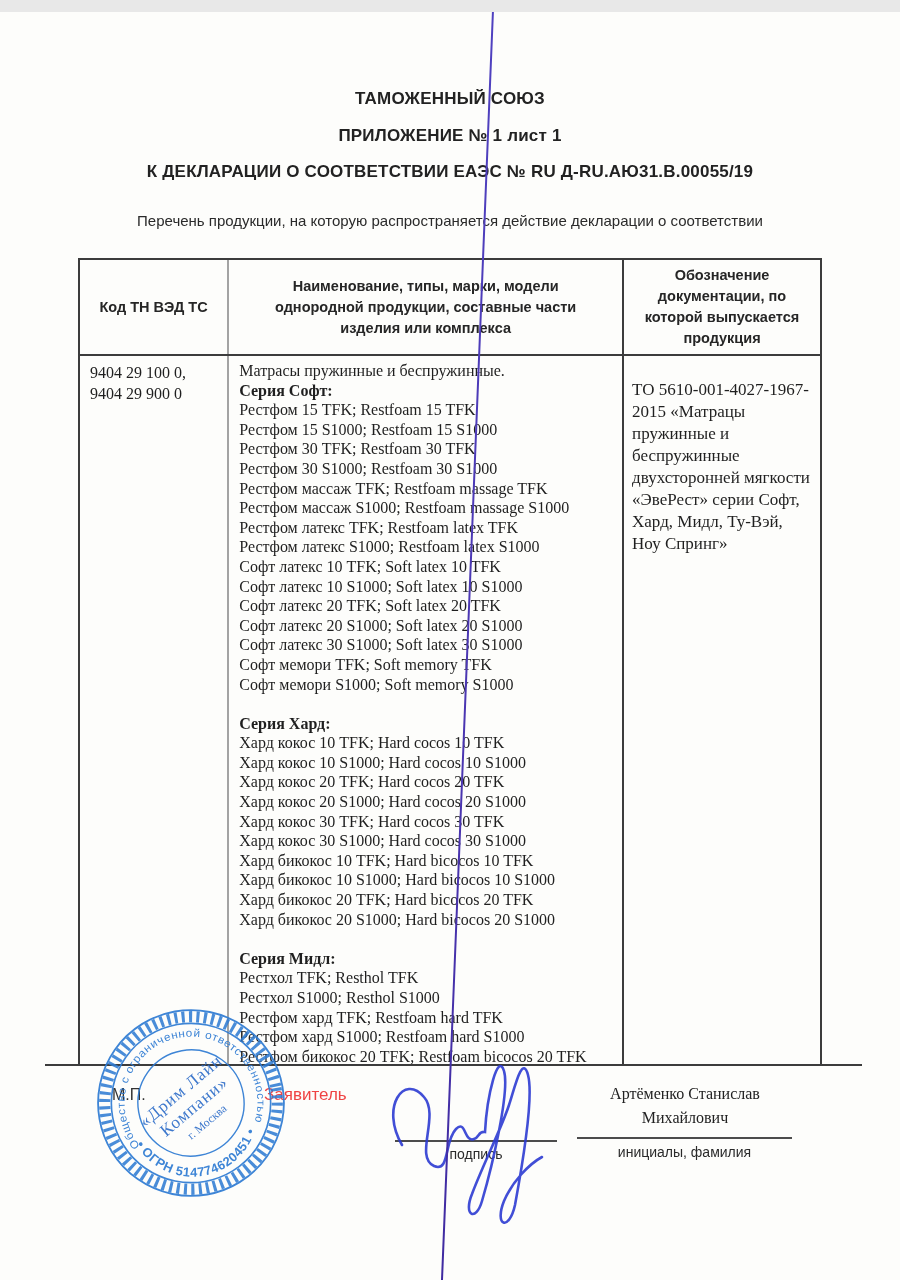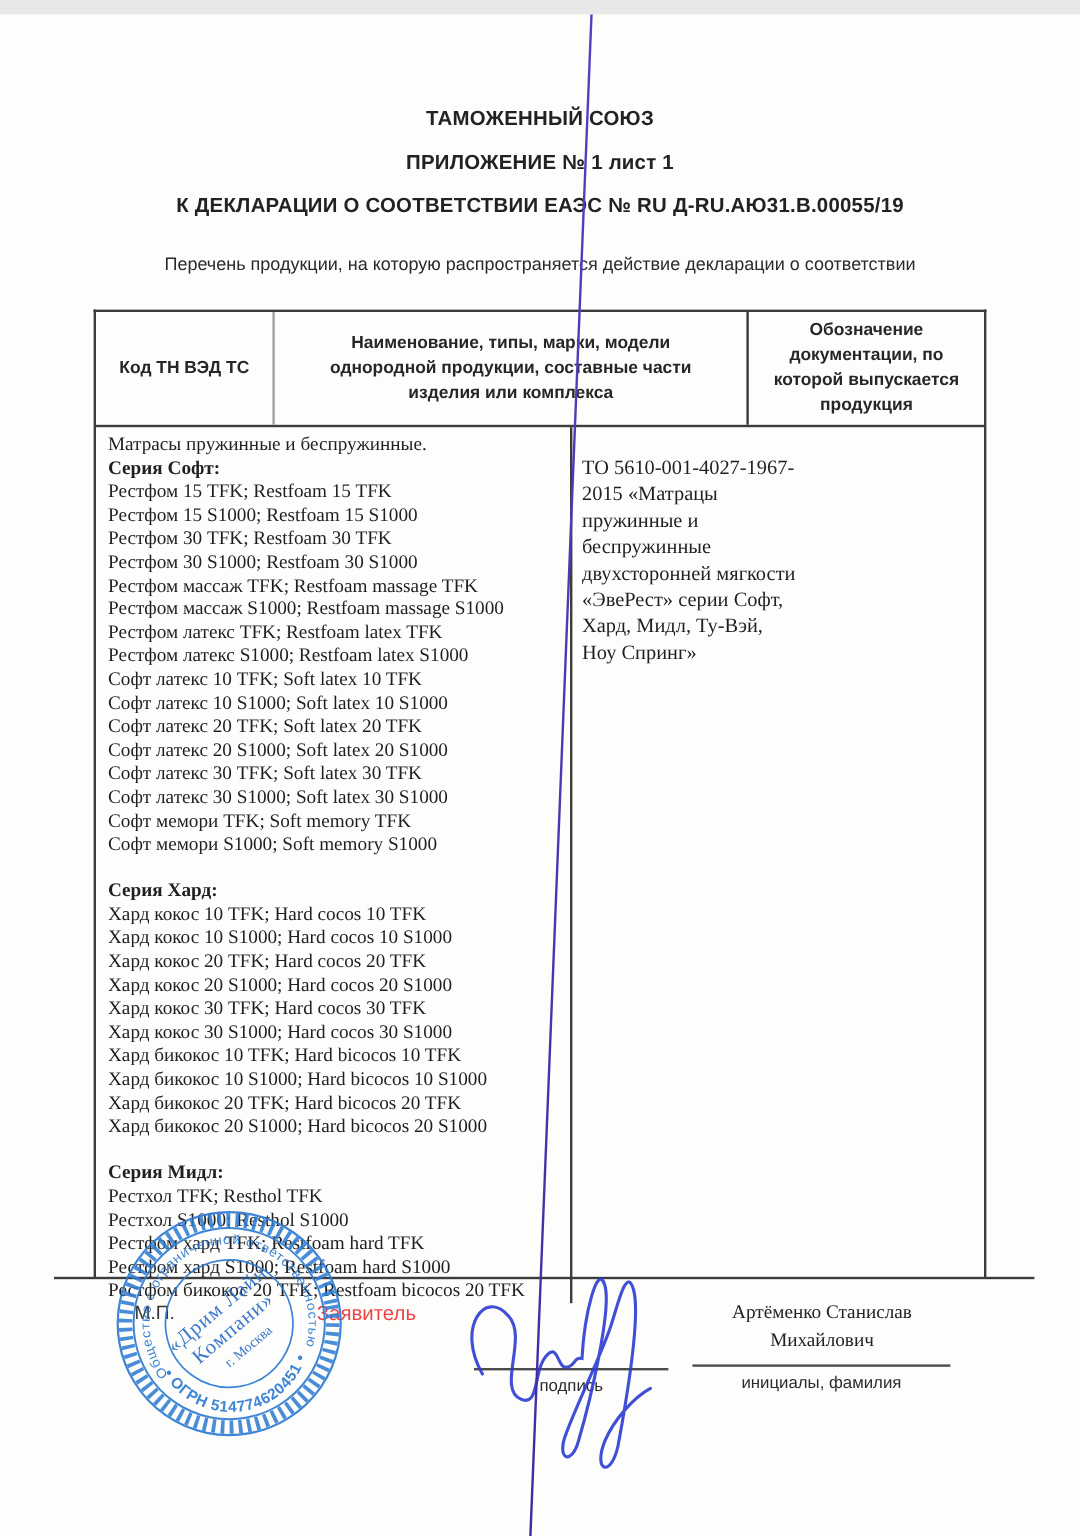--- a/index.html
+++ b/index.html
@@ -64,36 +64,37 @@
   <div class="title t3">К ДЕКЛАРАЦИИ О СООТВЕТСТВИИ ЕАЭС № RU Д-RU.АЮ31.В.00055/19</div>
   <div class="subtitle">Перечень продукции, на которую распространяется действие декларации о соответствии</div>
 
   <div class="doc-table">
     <div class="thead">
       <div class="hcell c1">Код ТН ВЭД ТС</div>
       <div class="hcell c2">Наименование, типы, марки, модели однородной продукции, составные части изделия или комплекса</div>
       <div class="hcell c3">Обозначение документации, по которой выпускается продукция</div>
     </div>
     <div class="tbody">
+      <div class="bcell code-cell c1">9404 29 100 0,
+9404 29 900 0</div>
       <div class="bcell product-cell c2">
           <div>Матрасы пружинные и беспружинные.</div>
           <div class="sec-head">Серия Софт:</div>
           <div>Рестфом 15 TFK; Restfoam 15 TFK</div>
           <div>Рестфом 15 S1000; Restfoam 15 S1000</div>
           <div>Рестфом 30 TFK; Restfoam 30 TFK</div>
           <div>Рестфом 30 S1000; Restfoam 30 S1000</div>
           <div>Рестфом массаж TFK; Restfoam massage TFK</div>
           <div>Рестфом массаж S1000; Restfoam massage S1000</div>
           <div>Рестфом латекс TFK; Restfoam latex TFK</div>
           <div>Рестфом латекс S1000; Restfoam latex S1000</div>
           <div>Софт латекс 10 TFK; Soft latex 10 TFK</div>
           <div>Софт латекс 10 S1000; Soft latex 10 S1000</div>
           <div>Софт латекс 20 TFK; Soft latex 20 TFK</div>
           <div>Софт латекс 20 S1000; Soft latex 20 S1000</div>
-          <div>Софт латекс 30 TFK; Soft latex 30 TFK</div>
           <div>Софт латекс 30 S1000; Soft latex 30 S1000</div>
           <div>Софт мемори TFK; Soft memory TFK</div>
           <div>Софт мемори S1000; Soft memory S1000</div>
           <div class="gap"></div>
           <div class="sec-head">Серия Хард:</div>
           <div>Хард кокос 10 TFK; Hard cocos 10 TFK</div>
           <div>Хард кокос 10 S1000; Hard cocos 10 S1000</div>
           <div>Хард кокос 20 TFK; Hard cocos 20 TFK</div>
           <div>Хард кокос 20 S1000; Hard cocos 20 S1000</div>
           <div>Хард кокос 30 TFK; Hard cocos 30 TFK</div>

